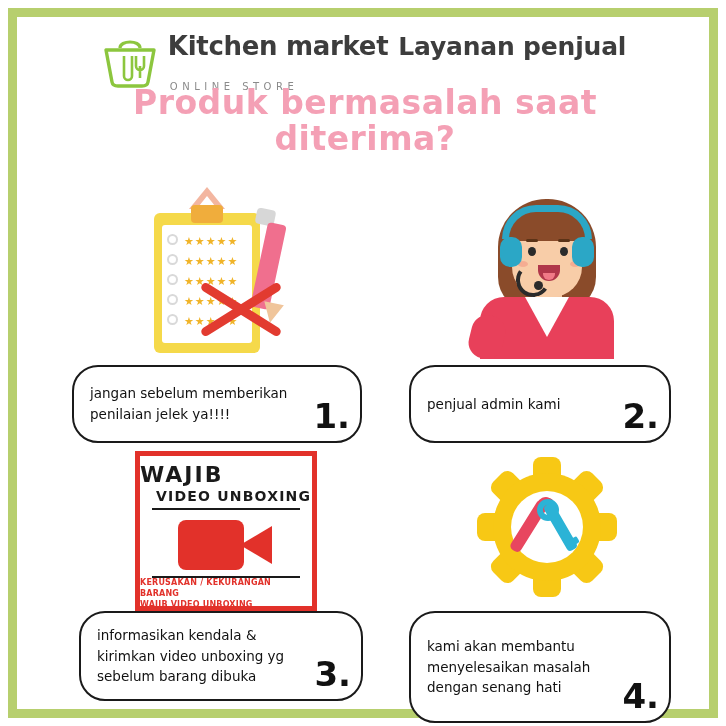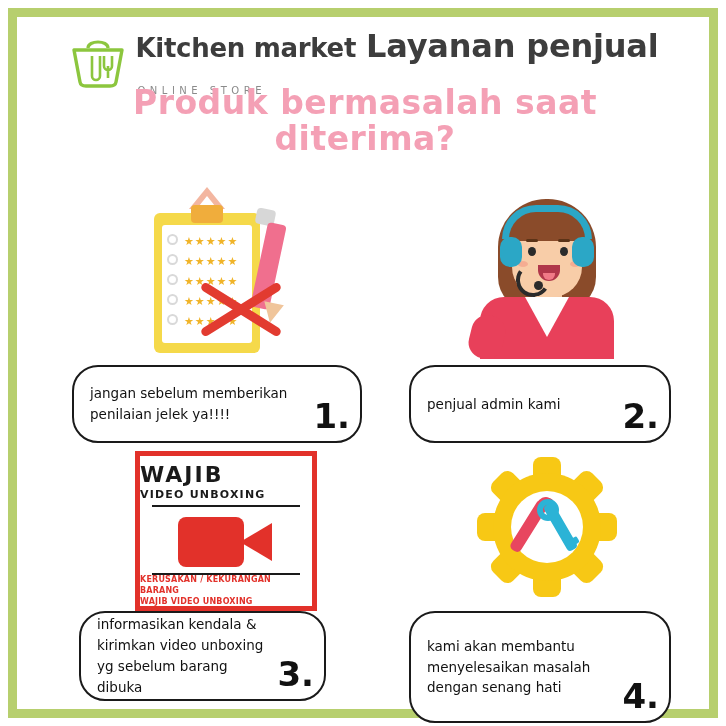--- a/index.html
+++ b/index.html
@@ -70,21 +70,21 @@
     font-family: "DejaVu Sans", sans-serif;
     font-size: 10px;
     letter-spacing: 4.5px;
     color: #8a8a8a;
     margin-top: 4px;
     margin-left: 2px;
   }
   .layanan {
     font-family: "DejaVu Sans", sans-serif;
     font-weight: bold;
-    font-size: 32px;
+    font-size: 25px;
     color: #3d3d3d;
     margin-left: 10px;
     letter-spacing: -0.2px;
   }
 
   
   .headline {
     position: absolute;
     left: 0;
     top: 68px;
@@ -124,21 +124,21 @@
     font-size: 34px;
     color: #111111;
     margin-left: 6px;
     align-self: flex-end;
     line-height: 1;
     padding-bottom: 2px;
   }
 
   #bubble1 { left: 55px;  top: 348px; width: 290px; height: 78px; }
   #bubble2 { left: 392px; top: 348px; width: 262px; height: 78px; }
-  #bubble3 { left: 62px;  top: 594px; width: 247px; height: 90px; }
+  #bubble3 { left: 62px;  top: 594px; width: 284px; height: 90px; }
   #bubble4 { left: 392px; top: 594px; width: 262px; height: 112px; }
 
   
   .clipboard {
     position: absolute;
     left: 131px; top: 178px;
     width: 118px; height: 160px;
   }
   .cb-body {
     position: absolute;
@@ -383,24 +383,25 @@
     font-family: "DejaVu Sans", sans-serif;
     font-weight: bold;
     font-size: 22px;
     letter-spacing: 2px;
     color: #1a1a1a;
     margin-top: 6px;
   }
   .wajib-sub {
     font-family: "DejaVu Sans", sans-serif;
     font-weight: bold;
-    font-size: 11px;
+    font-size: 14px;
     letter-spacing: 1.2px;
     color: #1a1a1a;
     margin-top: 1px;
+    margin-left: 16px;
   }
   .wajib-rule {
     width: 86%;
     height: 2px;
     background: #1a1a1a;
     margin: 4px auto 0;
   }
   .cam {
     position: relative;
     width: 96px;

